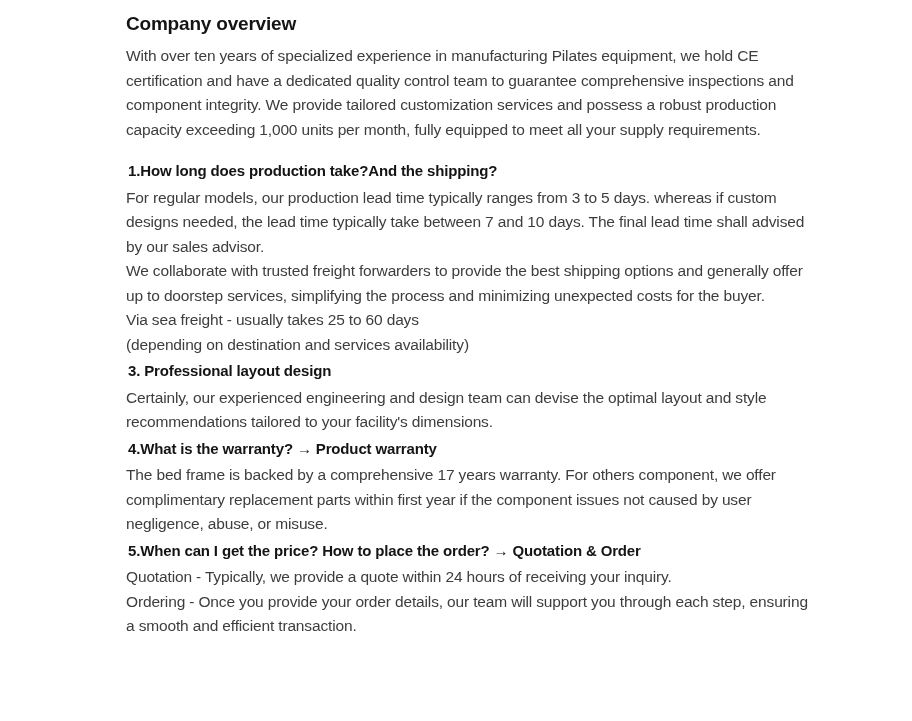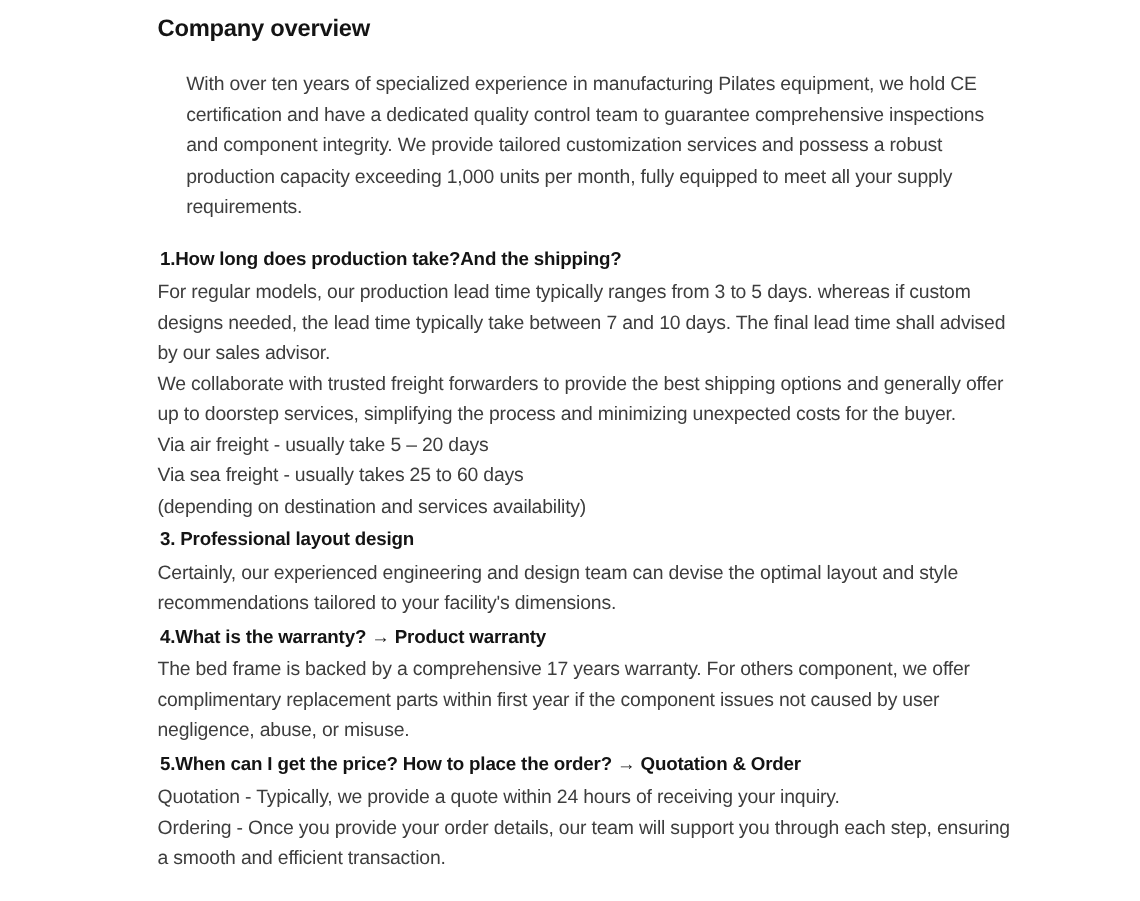--- a/index.html
+++ b/index.html
@@ -17,32 +17,31 @@
     left: 126px;
     top: 10px;
     width: 688px;
   }
   .heading {
     font-size: 19px;
     font-weight: 700;
     color: #141414;
     line-height: 28px;
     letter-spacing: -0.2px;
-    margin: 0 0 18px 0;
+    margin: 0 0 6px 0;
   }
   .para {
     font-size: 15.5px;
     color: #3d3d3d;
     line-height: 24.5px;
     letter-spacing: -0.15px;
     margin: 0;
   }
   .intro {
     margin-bottom: 17px;
-    margin-left: 23px;
   }
   .question {
     font-size: 15px;
     font-weight: 700;
     color: #141414;
     line-height: 24.5px;
     letter-spacing: -0.15px;
     margin: 2px;
   }
 </style>
@@ -55,21 +54,20 @@
 
   <p class="para intro">With over ten years of specialized experience in manufacturing Pilates equipment, we hold CE certification and have a dedicated quality control team to guarantee comprehensive inspections and component integrity. We provide tailored customization services and possess a robust production capacity exceeding 1,000 units per month, fully equipped to meet all your supply requirements.</p>
 
   <div>
     <p class="question">1.How long does production take?And the shipping?</p>
     <p class="para">For regular models, our production lead time typically ranges from 3 to 5 days. whereas if custom designs needed, the lead time typically take between 7 and 10 days. The final lead time shall advised by our sales advisor.</p>
   </div>
 
   <div>
     <p class="para">We collaborate with trusted freight forwarders to provide the best shipping options and generally offer up to doorstep services, simplifying the process and minimizing unexpected costs for the buyer.</p>
-    <p class="para">Via air freight - usually take 5 – 20 days</p>
     <p class="para">Via sea freight - usually takes 25 to 60 days</p>
     <p class="para">(depending on destination and services availability)</p>
   </div>
 
   <div>
     <p class="question">3. Professional layout design</p>
     <p class="para">Certainly, our experienced engineering and design team can devise the optimal layout and style recommendations tailored to your facility's dimensions.</p>
   </div>
 
   <div>

